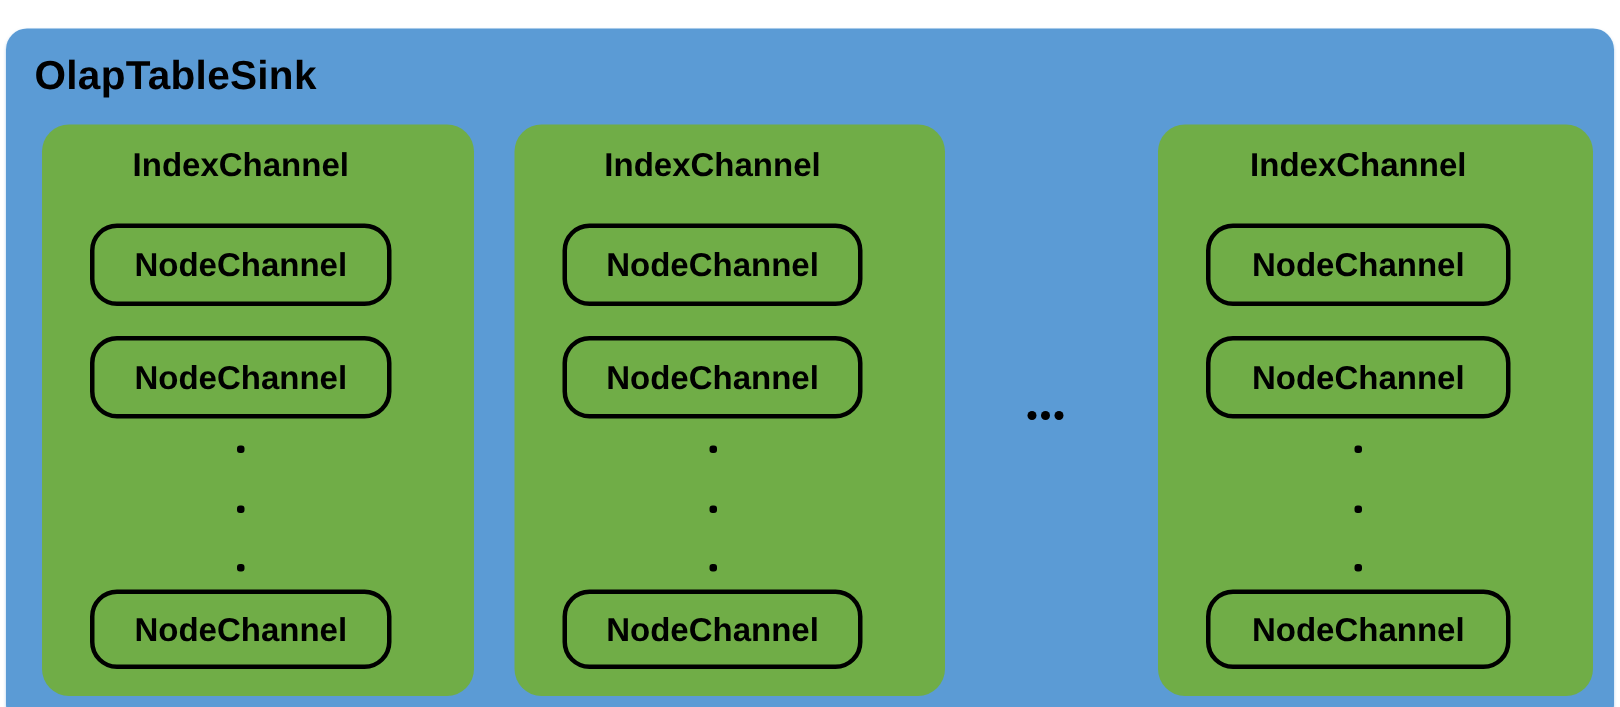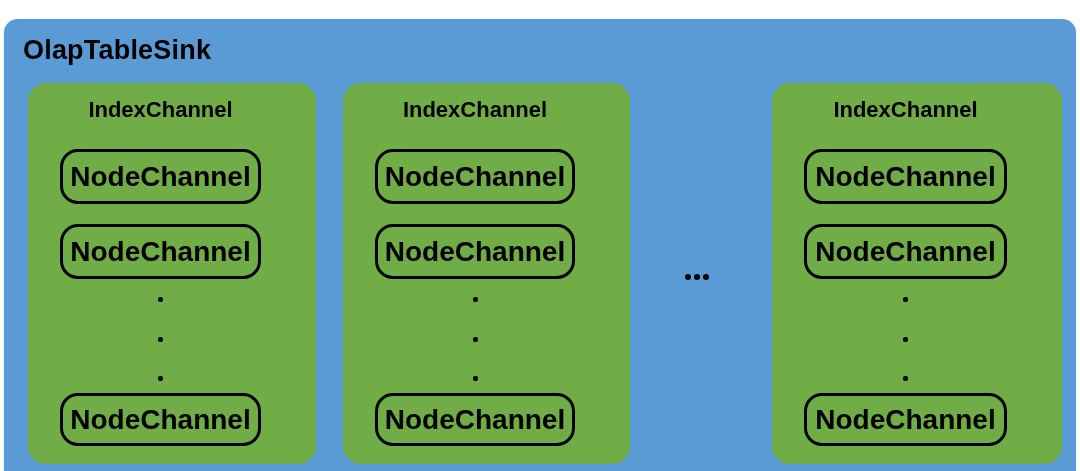--- a/index.html
+++ b/index.html
@@ -63,21 +63,21 @@
   .node-channel {
     box-sizing: border-box;
     width: 100%;
     height: 55px;
     border: 3px solid #000000;
     border-radius: 18px;
     background: transparent;
     display: flex;
     align-items: center;
     justify-content: center;
-    font-size: 28px;
+    font-size: 22px;
     font-weight: bold;
     color: #000000;
     white-space: nowrap;
   }
   .node-channel.n0 { margin-top: 26px; }
   .node-channel.n1 { margin-top: 20px; }
   .node-channel.n2 { margin-top: 12px; height: 53px; }
   .vdot {
     width: 5px;
     height: 5px;

